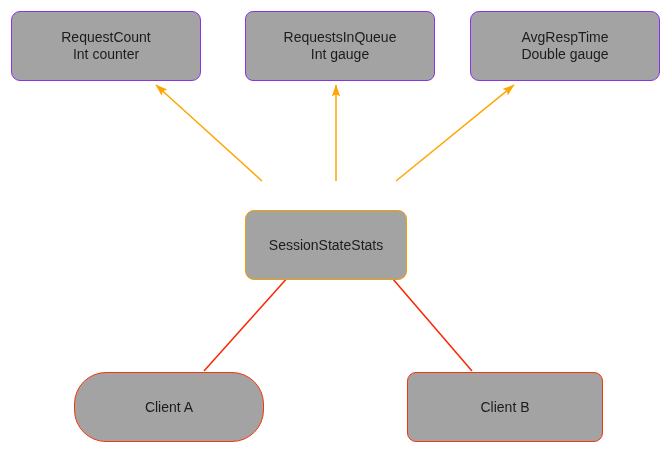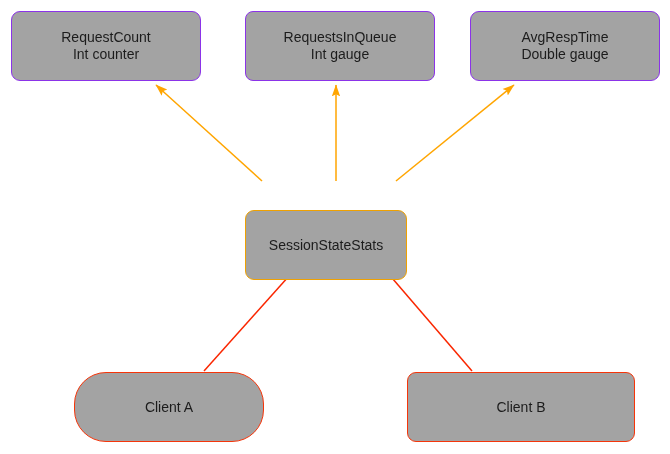--- a/index.html
+++ b/index.html
@@ -101,17 +101,17 @@
   </div>
 
   <div class="node node-source" id="node-sessionstatestats" style="left: 245px; top: 182px; width: 162px; height: 70px; margin-top: 28px;">
     <span class="node-line">SessionStateStats</span>
   </div>
 
   <div class="node node-client" id="node-clienta" style="left: 74px; top: 372px; width: 190px; height: 70px; border-radius: 32px;">
     <span class="node-line">Client A</span>
   </div>
 
-  <div class="node node-client" id="node-clientb" style="left: 407px; top: 372px; width: 228px; height: 70px;">
+  <div class="node node-client" id="node-clientb" style="left: 407px; top: 372px; width: 196px; height: 70px;">
     <span class="node-line">Client B</span>
   </div>
 
 </div>
 
 </body></html>

